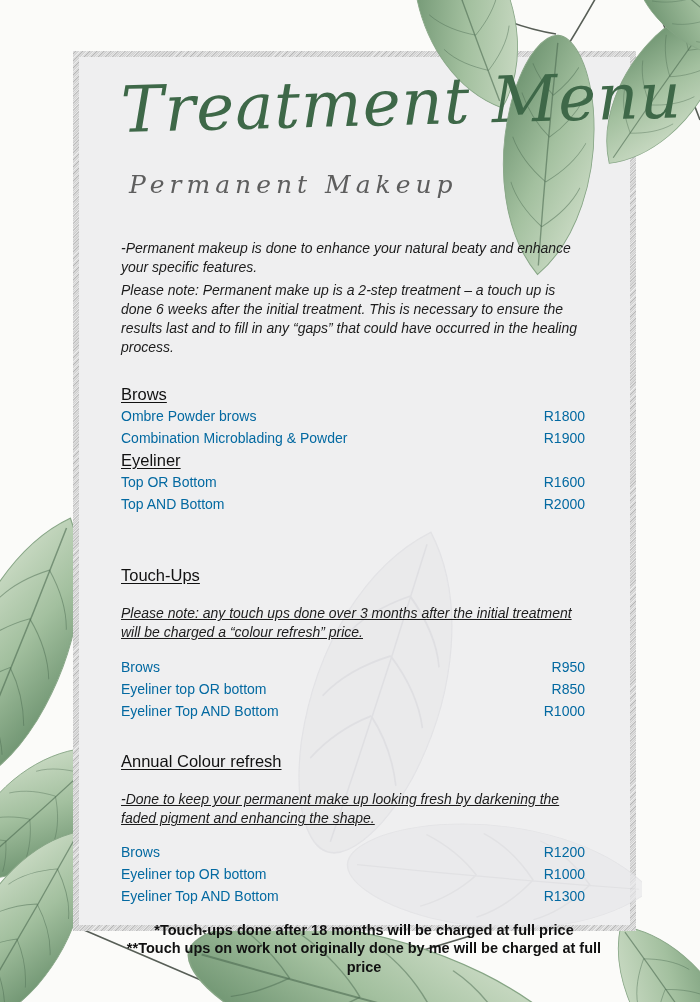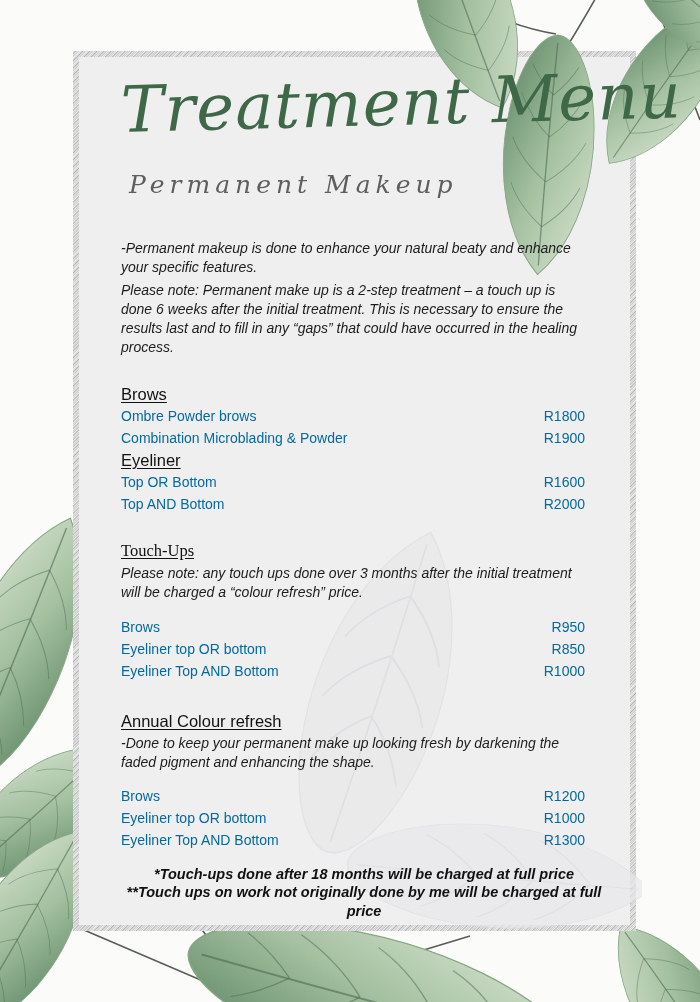--- a/index.html
+++ b/index.html
@@ -40,34 +40,34 @@
     margin:0;width:464px;
   }
   .intro.first{margin-top:40px;font-style:italic;}
   .intro.second{margin-top:4px;}
   .group-header{
     font-size:16.5px;color:#111;margin-top:26px;
     text-decoration:underline;text-underline-offset:2px;
     width:fit-content;line-height:22px;
   }
   .group-header.tight{margin-top:0;}
-  .group-header.touchups{margin-top:25px;font-family:Liberation Serif, serif;}
+  .group-header.touchups{margin-top:49px;}
   .group-header.annual{margin-top:28px;}
-  .note{margin-top:2px;}
+  .note{margin-top:18px;text-decoration:underline;}
   .rows{margin-top:0;}
   .rows.gap-t{margin-top:14px;}
   .rows.gap-a{margin-top:12px;}
   .row{
     display:flex;justify-content:space-between;align-items:baseline;
     width:464px;font-size:14px;line-height:22px;color:#0369a1;
   }
   .row .price{text-align:right;}
   .footer{
     margin:14px auto 16px;width:486px;text-align:center;
-    font-weight:bold;font-style:italic;font-size:14.5px;line-height:1.28;color:#111;
+    font-weight:bold;font-size:14.5px;line-height:1.28;color:#111;
   }
   .footer p{margin:0;}
 </style>
 </head>
 <body>
 
 <div class="page">
 
   <svg class="bg-leaves" width="700" height="1002" viewBox="0 0 700 1002">
     <defs>

